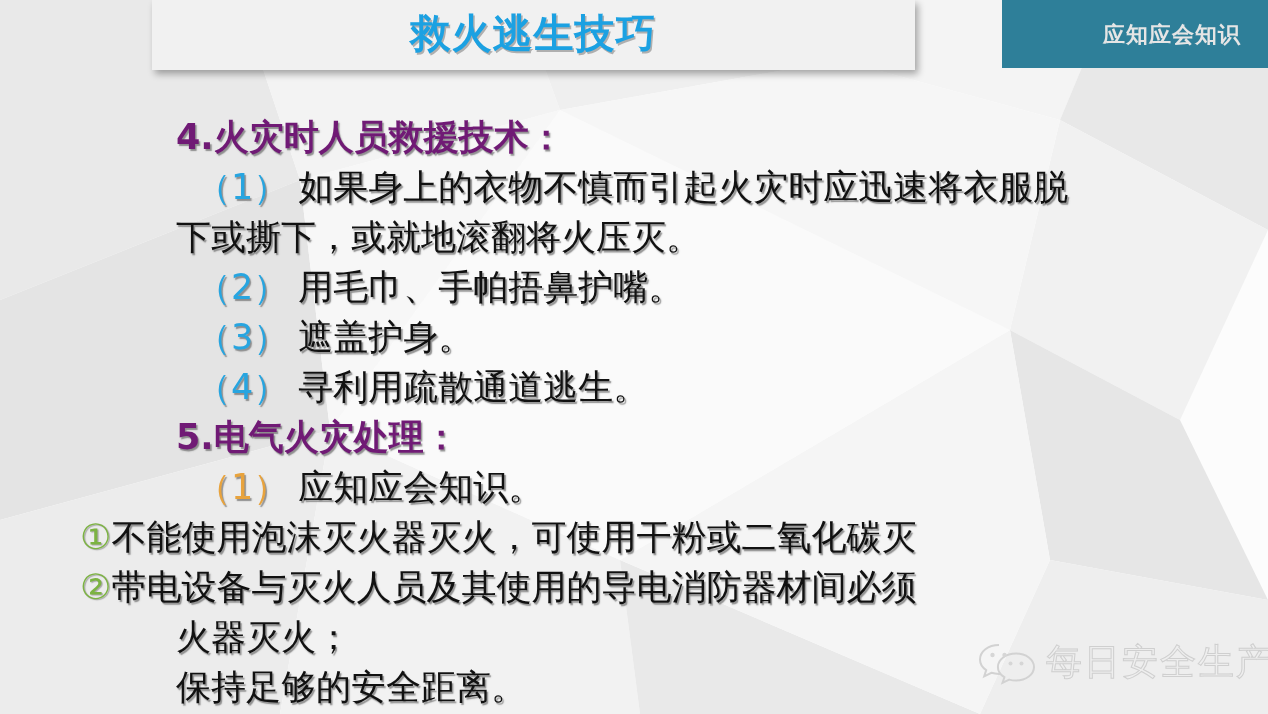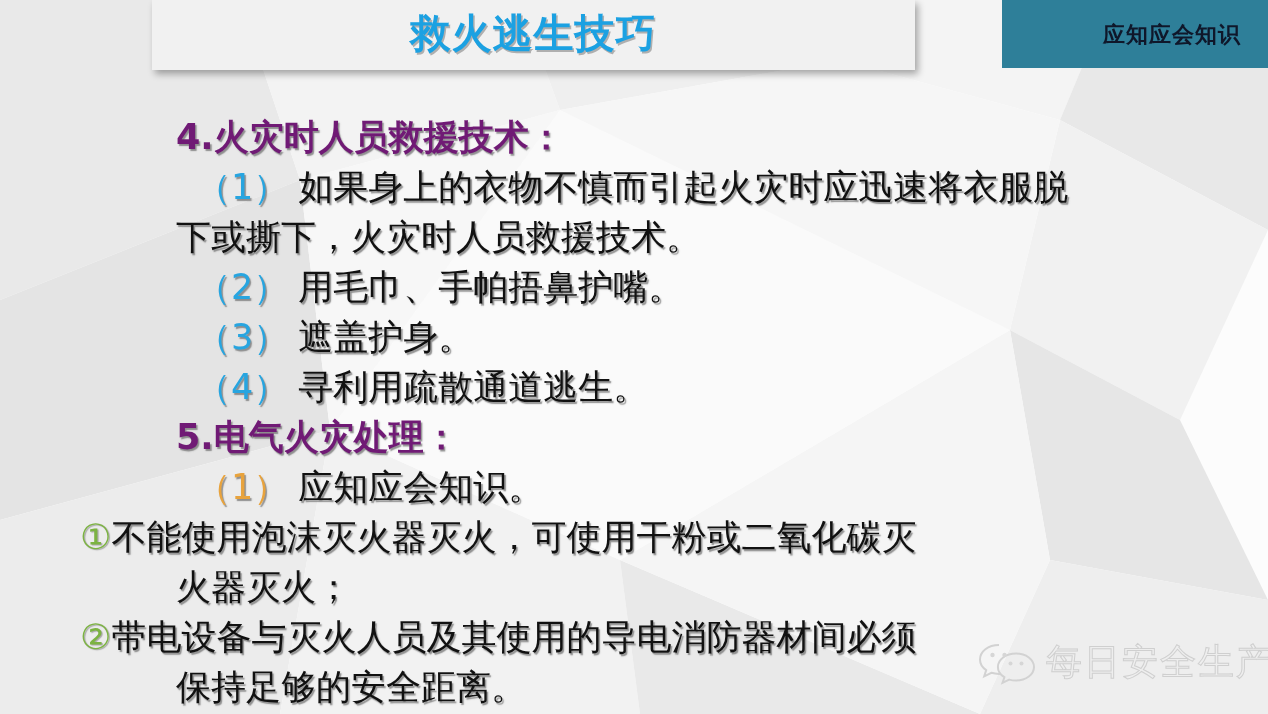--- a/index.html
+++ b/index.html
@@ -57,21 +57,21 @@
     height: 68px;
     background: #2e7f99;
     z-index: 5;
   }
   #corner-badge-text {
     position: absolute;
     right: 27px;
     top: 20px;
     font-size: 22px;
     font-weight: bold;
-    color: #0f172a;
+    color: #e5e5e5;
     letter-spacing: 1px;
     white-space: nowrap;
   }
 
   
   #body-block {
     position: absolute;
     left: 0px;
     top: 112px;
     width: 1268px;
@@ -170,38 +170,38 @@
   <div id="corner-badge">
     <div id="corner-badge-text">应知应会知识</div>
   </div>
 
   <div id="body-block">
 
     <div class="line head">4.火灾时人员救援技术：</div>
 
     <div class="line indent"><span class="mk-blue">（1）</span><span class="gap"></span><span>如果身上的衣物不慎而引起火灾时应迅速将衣服脱</span></div>
 
-    <div class="line flush">下或撕下，火灾时人员救援技术。</div>
+    <div class="line flush">下或撕下，或就地滚翻将火压灭。</div>
 
     <div class="line indent"><span class="mk-blue">（2）</span><span class="gap"></span><span>用毛巾、手帕捂鼻护嘴。</span></div>
 
     <div class="line indent"><span class="mk-blue">（3）</span><span class="gap"></span><span>遮盖护身。</span></div>
 
     <div class="line indent"><span class="mk-blue">（4）</span><span class="gap"></span><span>寻利用疏散通道逃生。</span></div>
 
     <div class="line head">5.电气火灾处理：</div>
 
     <div class="line indent"><span class="mk-orange">（1）</span><span class="gap"></span><span>应知应会知识。</span></div>
 
 
     <div class="line circ"><span class="mk-green">①</span><span>不能使用泡沫灭火器灭火，可使用干粉或二氧化碳灭</span></div>
 
+    <div class="line circ"><span class="mk-green">②</span><span>带电设备与灭火人员及其使用的导电消防器材间必须</span></div>
+
     <div class="line flush">火器灭火；</div>
-
-    <div class="line circ"><span class="mk-green">②</span><span>带电设备与灭火人员及其使用的导电消防器材间必须</span></div>
 
     <div class="line flush">保持足够的安全距离。</div>
 
   </div>
 
   <div id="watermark">
     <svg id="wm-logo" width="58" height="44" viewBox="0 0 58 44">
       <g fill="none" stroke="#d2d2d2" stroke-width="2">
         <path d="M21 4 C10 4 2 10.5 2 18.5 C2 22.8 4.4 26.6 8.2 29.1 L6.2 35.4 L13.4 31.8 C15.7 32.5 18.3 32.9 21 32.9 C21.6 32.9 22.2 32.9 22.8 32.8"></path>
         <path d="M38 12.5 C48.2 12.5 56 18.6 56 26 C56 33.4 48.2 39.5 38 39.5 C35.6 39.5 33.3 39.2 31.2 38.6 L24.5 41.9 L26.4 36.2 C22.3 33.8 19.9 30.2 19.9 26 C19.9 18.6 27.8 12.5 38 12.5 Z"></path>

